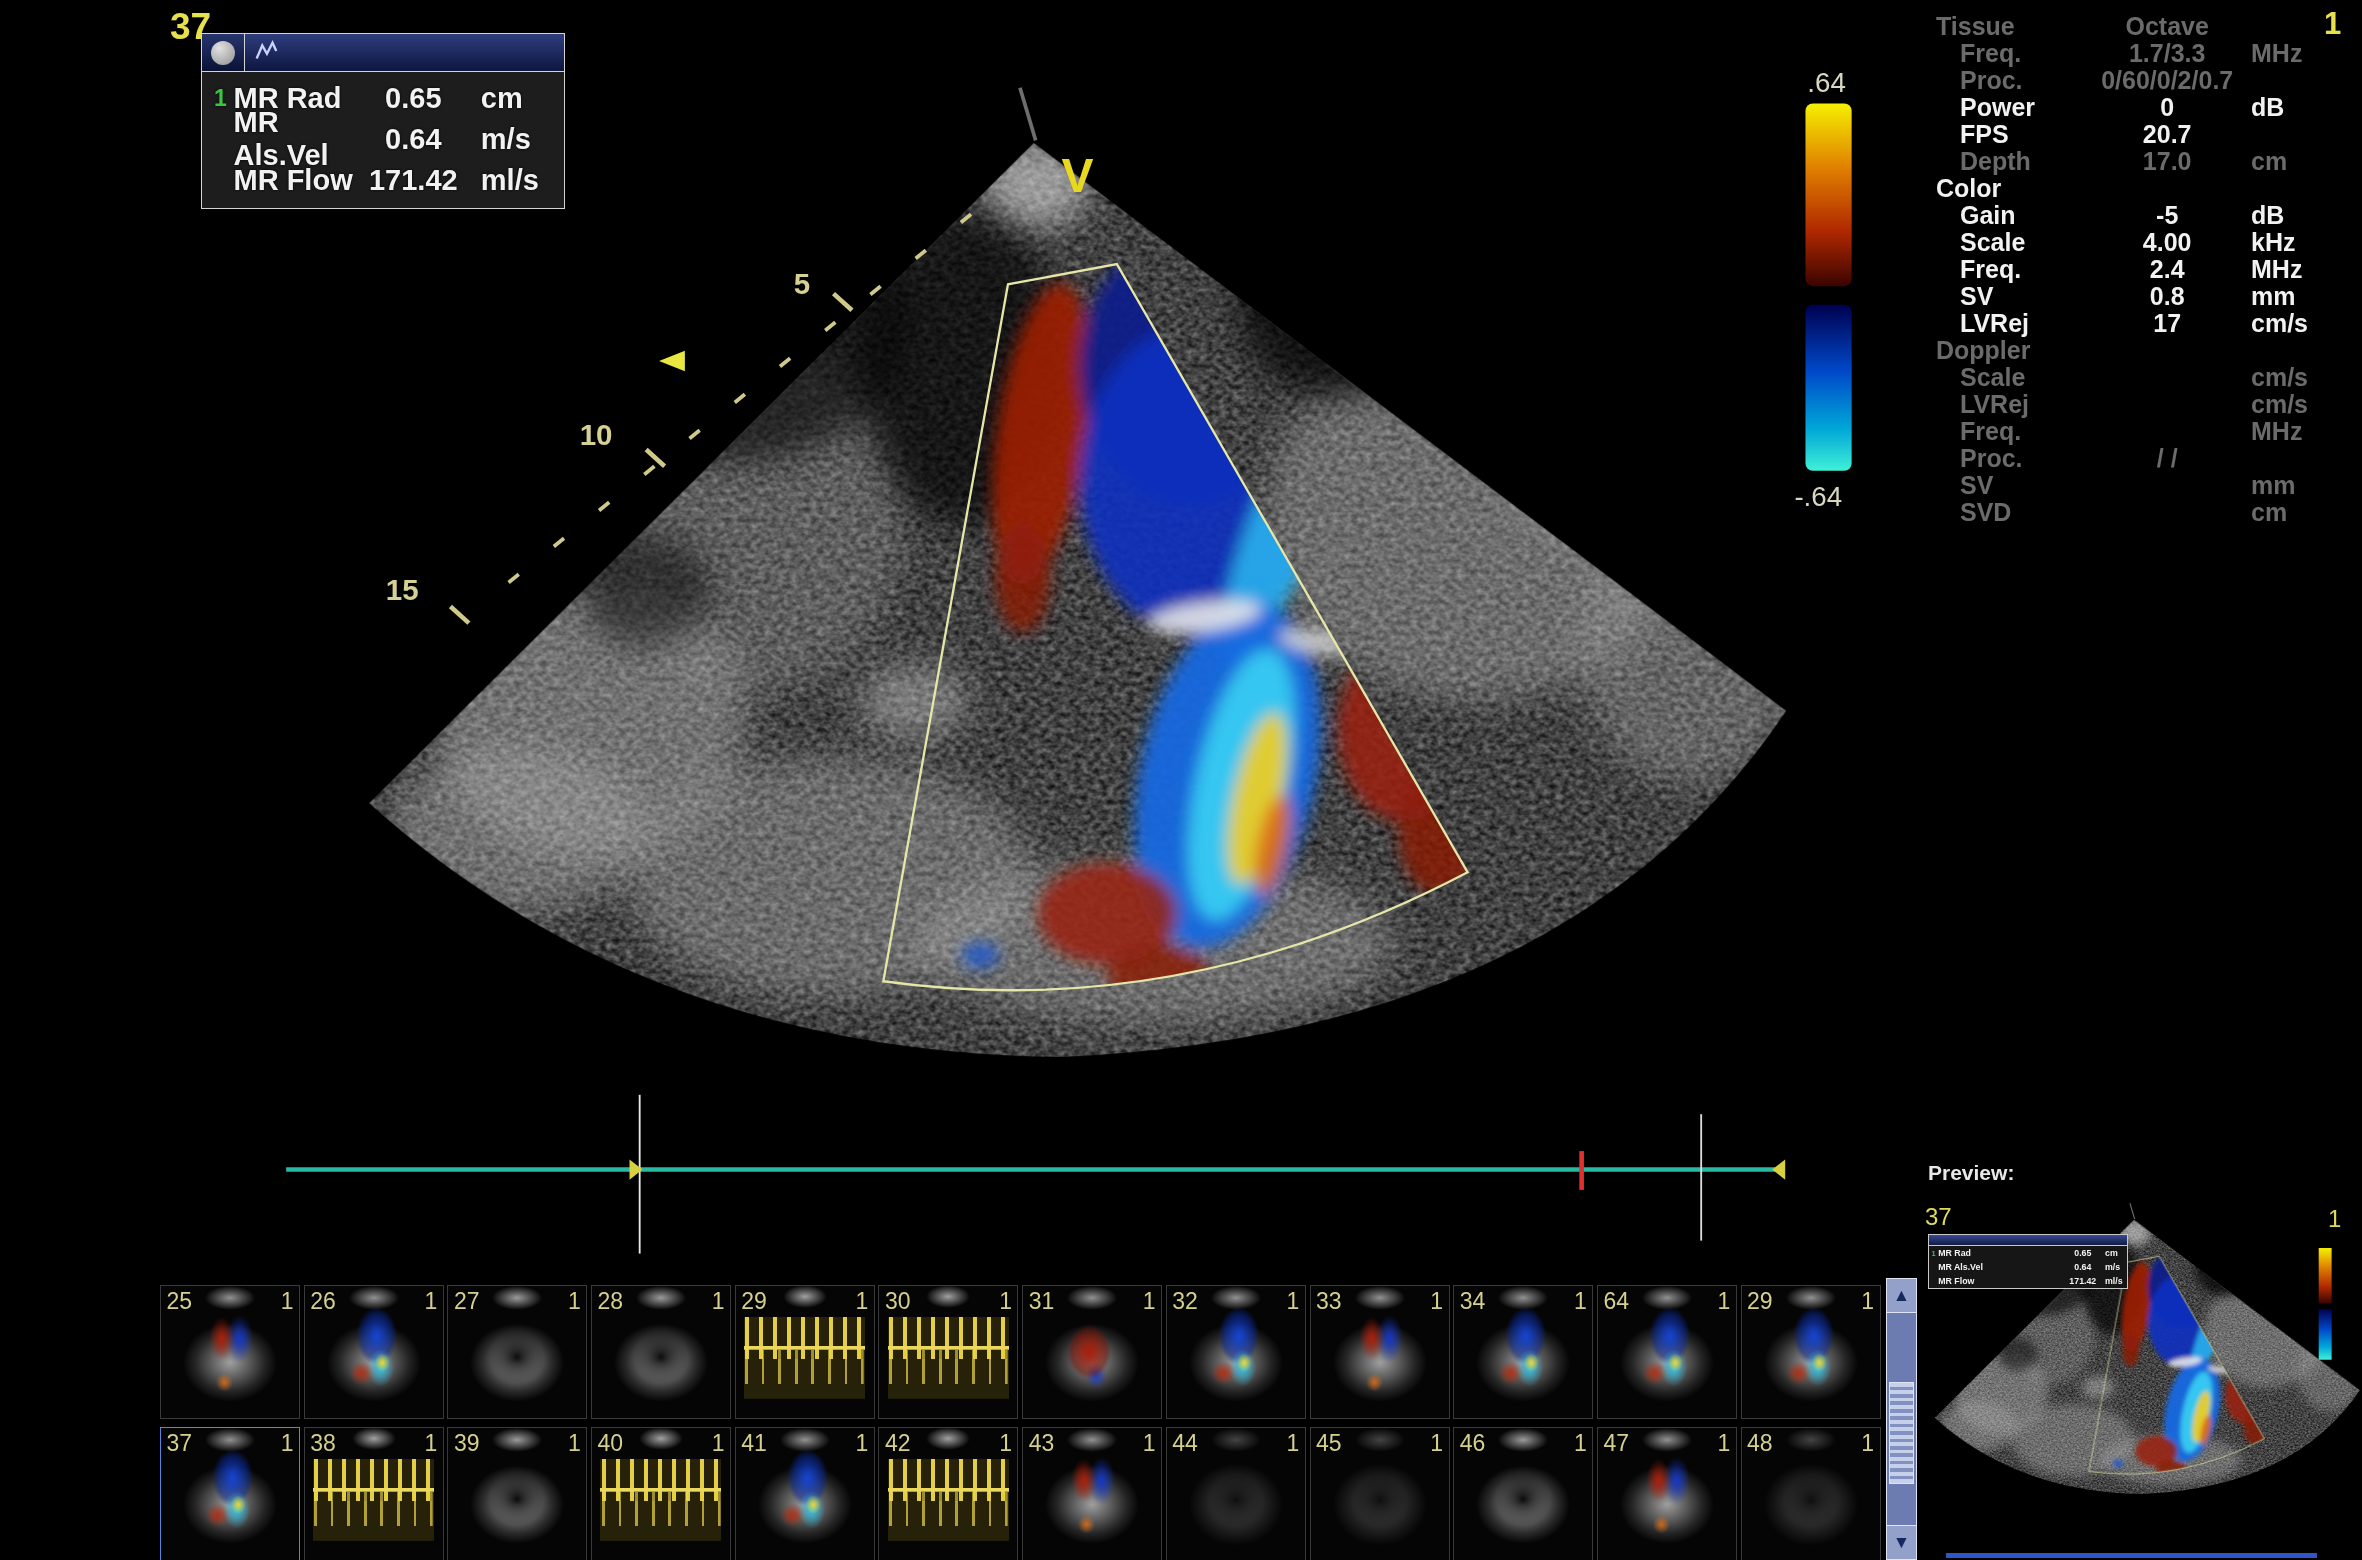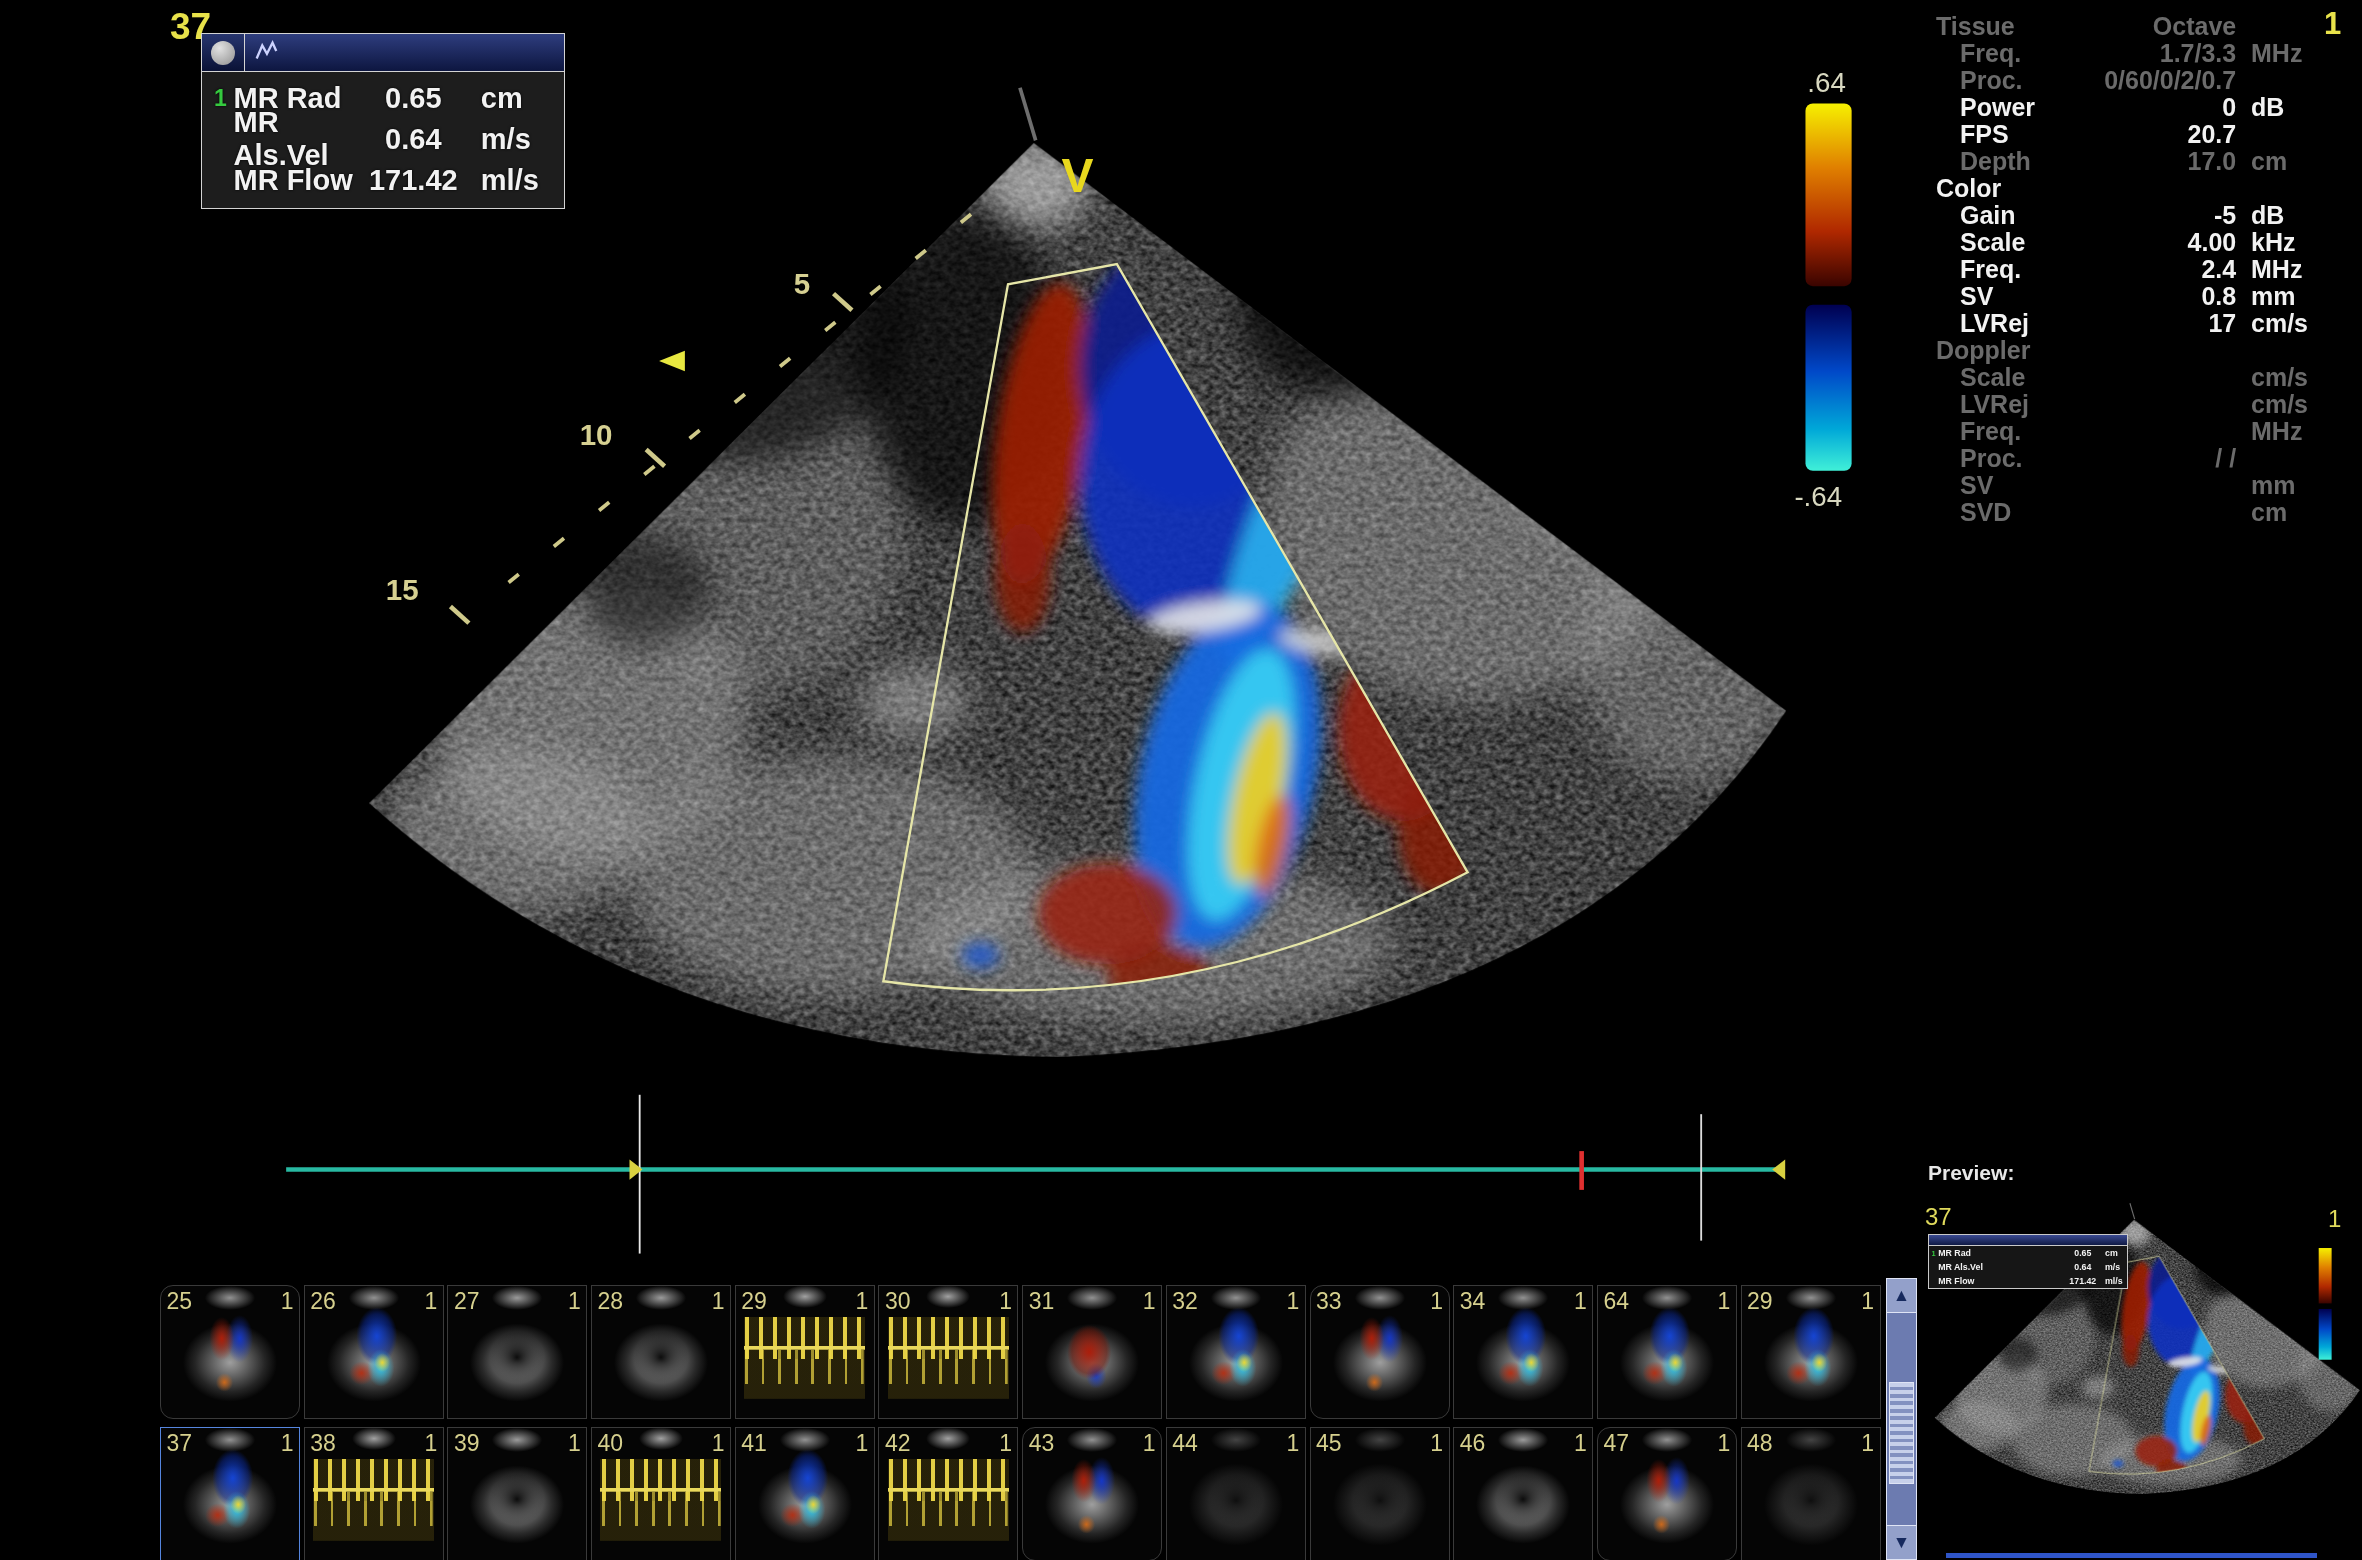--- a/index.html
+++ b/index.html
@@ -27,21 +27,21 @@
   .m-value{min-width:109px;text-align:center;}
   .m-unit{width:74px;margin-left:13px;text-align:left;}
 
   
   #settings{left:1936px;top:13px;width:415px;}
   .set-row{display:flex;height:27px;align-items:center;font-size:25px;font-weight:bold;}
   .set-row.dim{color:#6b6b6b;}
   .set-row.bright{color:#f2f2f2;}
   .set-label{flex:1;}
   .set-row.indent .set-label{padding-left:24px;}
-  .set-value{width:138px;text-align:right;white-space:nowrap;}
+  .set-value{width:138px;text-align:center;white-space:nowrap;}
   .set-unit{width:100px;padding-left:14.8px;text-align:left;}
 
   
   #wl-text{left:11px;top:1493px;font-size:43px;color:#e0614b;letter-spacing:0.9px;z-index:12;}
 
   
   .thumb-row{position:absolute;left:160px;display:flex;gap:3.7px;z-index:4;}
   #thumb-row-1{top:1285px;}
   #thumb-row-2{top:1427px;}
   .thumb{position:relative;width:140px;height:134px;background-color:#050505;
@@ -68,21 +68,21 @@
   .k-color-red{background-image:
     radial-gradient(ellipse 26% 13% at 50% 9%, rgba(205,205,205,.7), transparent 70%),
     radial-gradient(ellipse 21% 27% at 48% 50%, rgba(175,25,5,.95), rgba(120,20,5,.5) 60%, transparent 76%),
     radial-gradient(ellipse 10% 13% at 53% 68%, rgba(25,60,200,.9), transparent 75%),
     radial-gradient(ellipse 46% 40% at 50% 58%, rgba(210,210,210,.75), rgba(110,110,110,.3) 55%, transparent 74%);}
   .k-color-mix{background-image:
     radial-gradient(ellipse 26% 13% at 50% 9%, rgba(205,205,205,.7), transparent 70%),
     radial-gradient(ellipse 12% 22% at 44% 40%, rgba(180,30,8,.95), transparent 75%),
     radial-gradient(ellipse 13% 24% at 57% 40%, rgba(20,55,205,.95), transparent 75%),
     radial-gradient(ellipse 8% 9% at 46% 73%, rgba(225,110,20,.85), transparent 78%),
-    radial-gradient(ellipse 46% 40% at 50% 58%, rgba(210,210,210,.75), rgba(110,110,110,.3) 55%, transparent 74%); border-radius: 13px;}
+    radial-gradient(ellipse 46% 40% at 50% 58%, rgba(210,210,210,.75), rgba(110,110,110,.3) 55%, transparent 74%);}
   .k-spectral{background-image:
     radial-gradient(ellipse 22% 12% at 50% 8%, rgba(200,200,200,.8), transparent 72%),
     linear-gradient(90deg, #ead95c, #ead95c),
     repeating-linear-gradient(90deg, rgba(238,216,72,.95) 0 3.7px, rgba(40,34,6,.15) 3.7px 14px),
     repeating-linear-gradient(90deg, rgba(212,192,62,.8) 0 2.8px, rgba(40,34,6,.1) 2.8px 16.6px),
     linear-gradient(rgba(66,56,13,.55), rgba(66,56,13,.55));
     background-size:auto, 88% 3.7px, 86% 32%, 86% 26%, 88% 62%;
     background-position:center top, 50% 47%, 50% 34%, 50% 66%, 50% 62%;padding-left:44px;}
 
   

